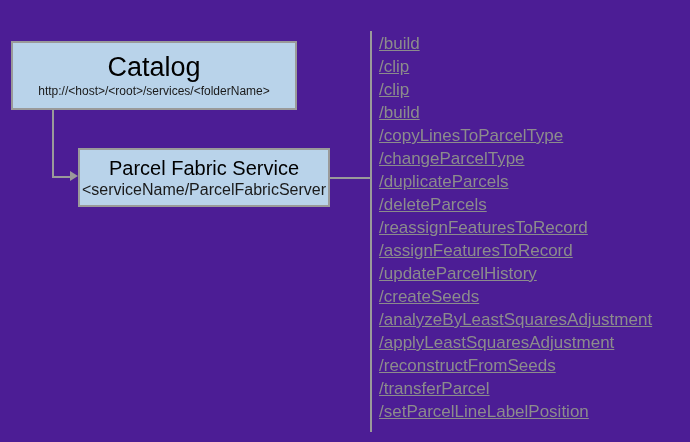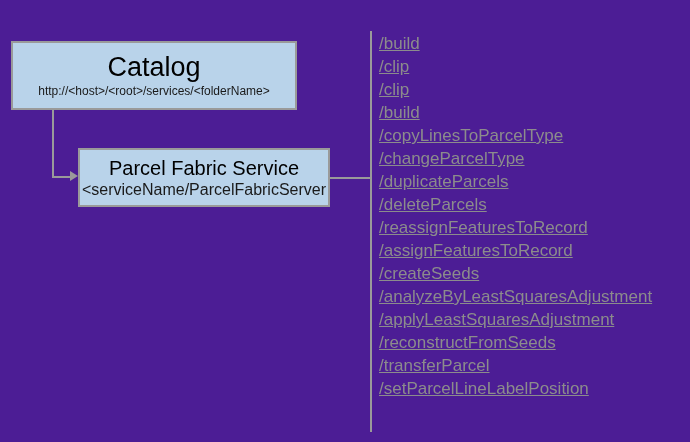--- a/index.html
+++ b/index.html
@@ -158,20 +158,21 @@
       <li>/build</li>
       <li>/clip</li>
       <li>/clip</li>
       <li>/build</li>
       <li>/copyLinesToParcelType</li>
       <li>/changeParcelType</li>
       <li>/duplicateParcels</li>
       <li>/deleteParcels</li>
       <li>/reassignFeaturesToRecord</li>
       <li>/assignFeaturesToRecord</li>
+      <li>/updateParcelHistory</li>
       <li>/createSeeds</li>
       <li>/analyzeByLeastSquaresAdjustment</li>
       <li>/applyLeastSquaresAdjustment</li>
       <li>/reconstructFromSeeds</li>
       <li>/transferParcel</li>
       <li>/setParcelLineLabelPosition</li>
     </ul>
 
 </div>
 

